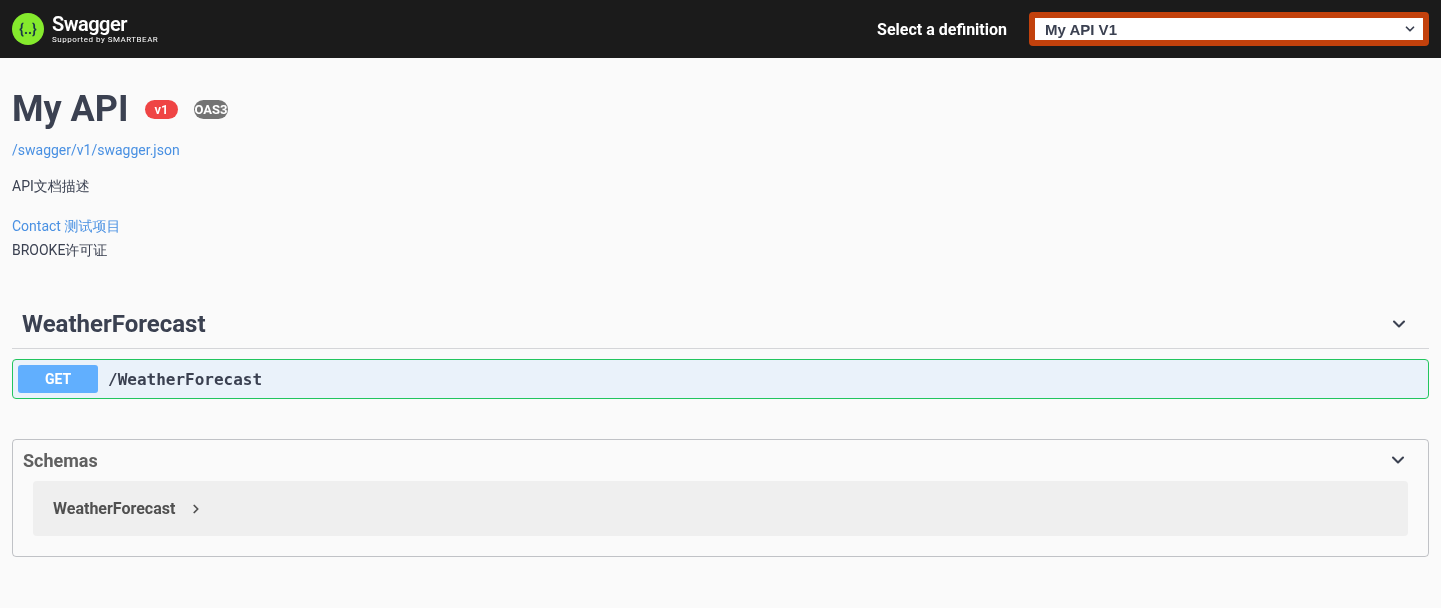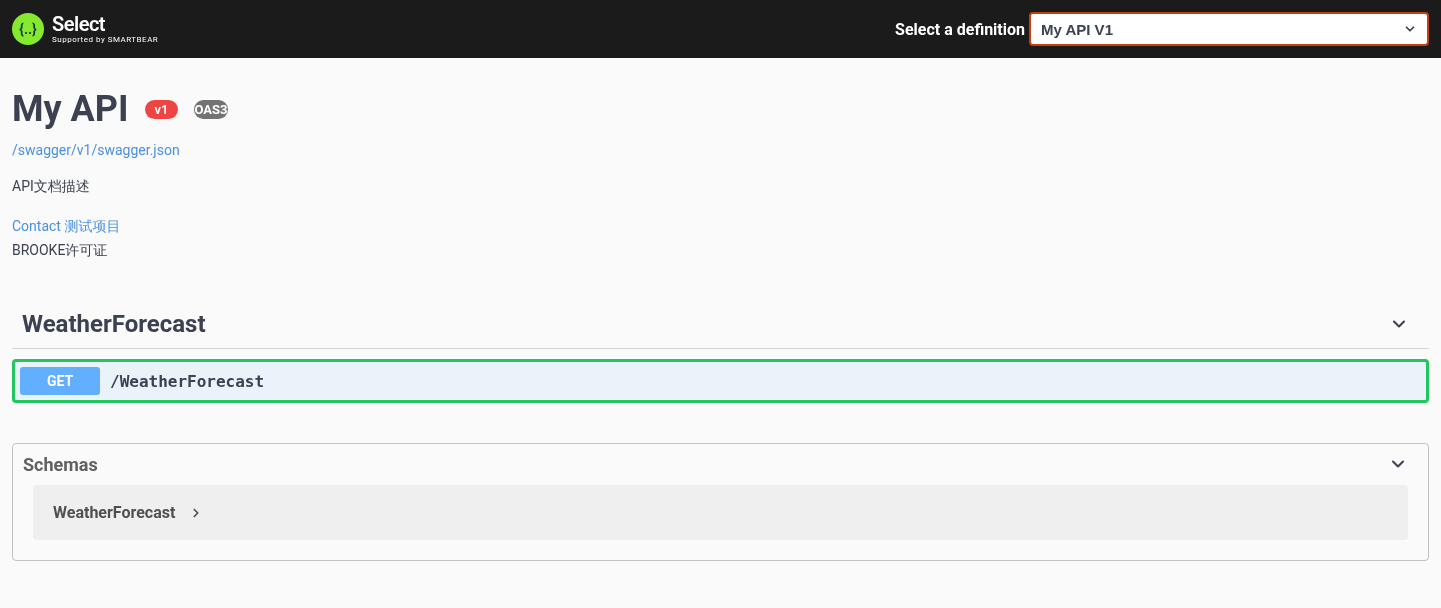--- a/index.html
+++ b/index.html
@@ -51,36 +51,36 @@
     .swagger-subtitle {
       color: #fff;
       font-size: 8px;
       text-align: right;
       margin-top: 2px;
       letter-spacing: 0.5px;
     }
     .topbar-right {
       display: flex;
       align-items: center;
-      gap: 4px;
+      gap: 22px;
     }
     .select-label {
       color: #fff;
       font-weight: 700;
       font-size: 16px;
     }
     .select-wrapper {
       position: relative;
       width: 400px;
     }
     .def-select {
       width: 100%;
       height: 34px;
       background: #fff;
-      border: 2px solid #c2410c;
+      border: 6px solid #c2410c;
       border-radius: 4px;
       padding: 0 30px 0 10px;
       font-size: 15px;
       font-weight: 700;
       appearance: none;
       color: #3b4151;
       cursor: pointer;
     }
     .select-chevron {
       position: absolute;
@@ -156,21 +156,21 @@
       border-bottom: 1px solid rgba(59,65,81,0.2);
       cursor: pointer;
     }
     .tag-name {
       font-size: 24px;
       font-weight: 700;
       color: #3b4151;
     }
     .opblock {
       background: rgba(97,175,254,0.1);
-      border: 3px solid #22c55e;
+      border: 1px solid #22c55e;
       border-radius: 4px;
       margin-top: 10px;
     }
     .opblock-summary {
       display: flex;
       align-items: center;
       padding: 5px;
       cursor: pointer;
     }
     .method-badge {
@@ -227,21 +227,21 @@
       display: block;
     }
   </style>
 </head>
 <body>
 
 <div class="topbar">
   <div class="topbar-left">
     <div class="swagger-logo-icon">{..}</div>
     <div class="swagger-brand">
-      <span class="swagger-title">Select</span>
+      <span class="swagger-title">Swagger</span>
       <span class="swagger-subtitle">Supported by SMARTBEAR</span>
     </div>
   </div>
   <div class="topbar-right">
     <span class="select-label">Select a definition</span>
     <div class="select-wrapper">
       <select class="def-select">
         <option>My API V1</option>
       </select>
       <span class="select-chevron chevron-icon">

